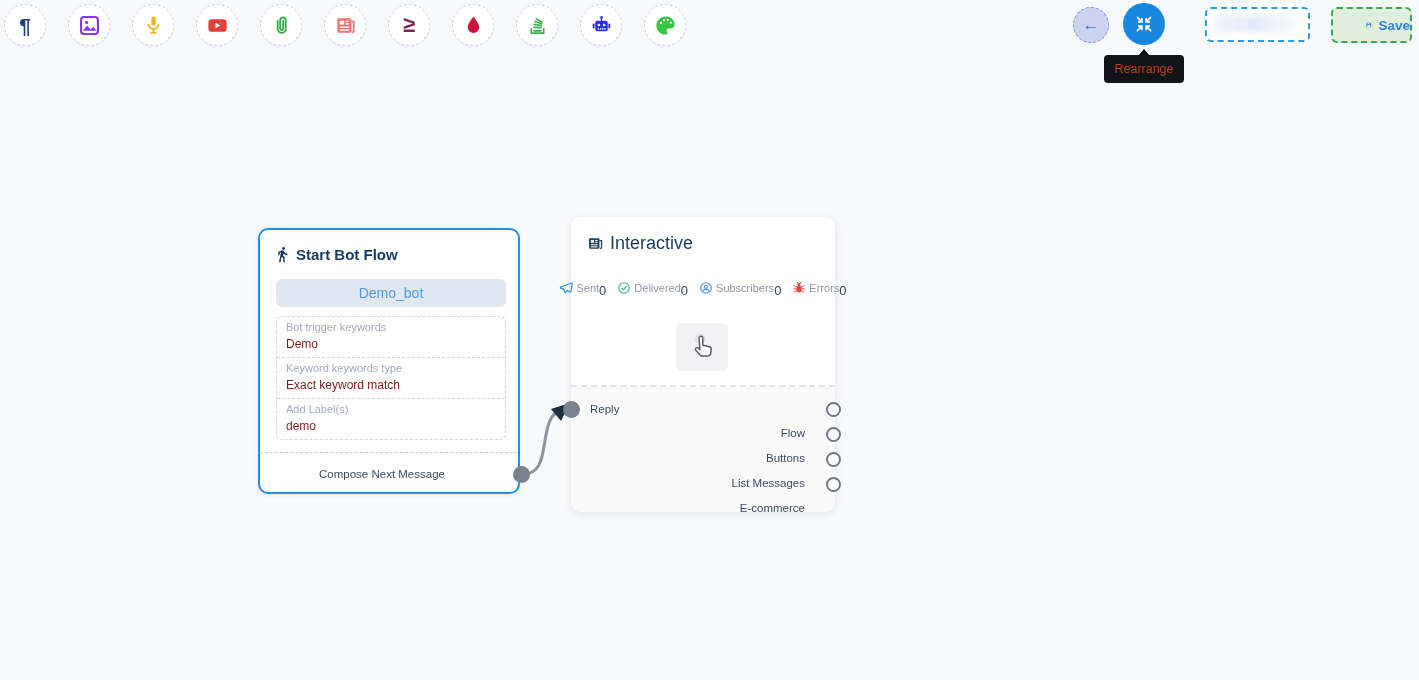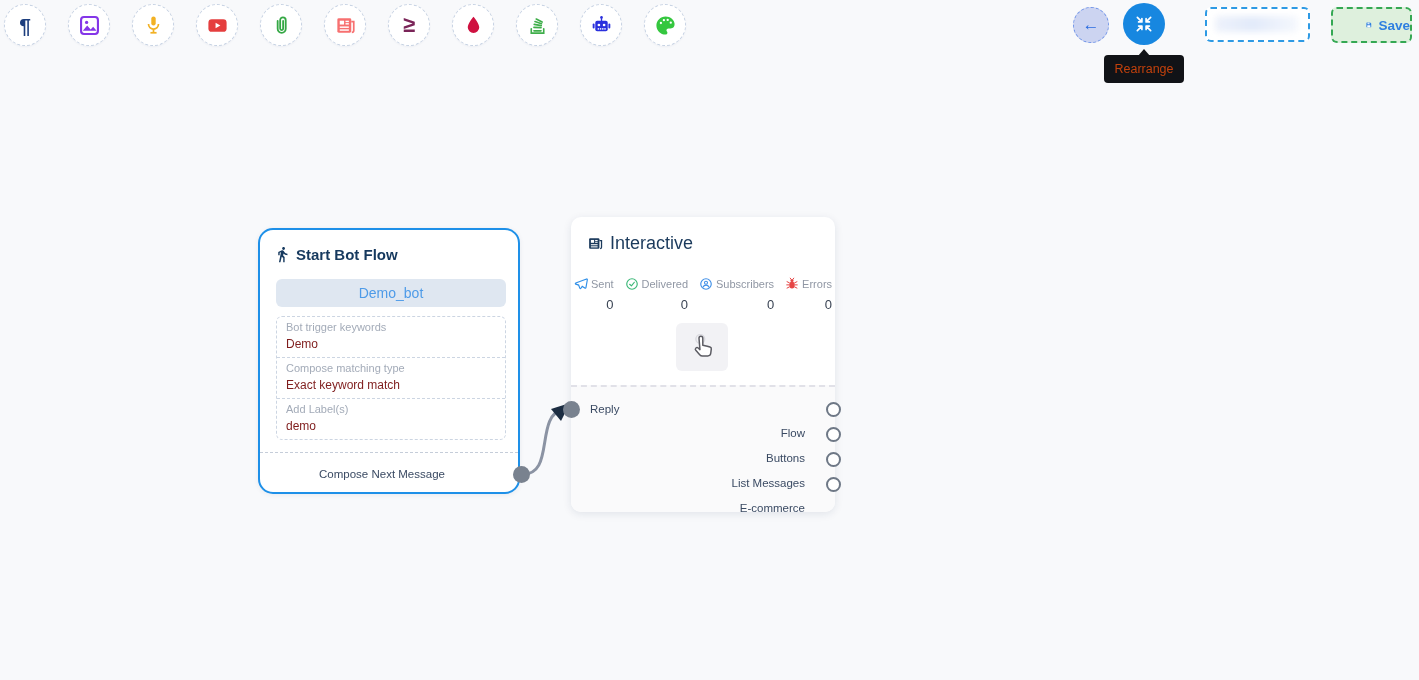--- a/index.html
+++ b/index.html
@@ -37,21 +37,21 @@
 
   
   .wires { position:absolute; left:0; top:0; width:1419px; height:680px; pointer-events:none; }
 
   
   .dot { position:absolute; width:17px; height:17px; border-radius:50%; background:#79828f; cursor:crosshair; }
   .ring { position:absolute; width:15px; height:15px; border-radius:50%; background:#fff; border:2px solid #6e7886; cursor:crosshair; }
 
   
   .node-start { position:absolute; left:258px; top:228px; width:262px; height:266px; background:#fff;
-                border:2px solid #1e90e8; border-radius:15px; box-shadow:0 1px 5px rgba(20,40,80,.07); cursor:grab; }
+                border:2px solid #1e90e8; border-radius:10px; box-shadow:0 1px 5px rgba(20,40,80,.07); cursor:grab; }
   .node-start .hdr { position:absolute; left:14px; top:16px; display:flex; align-items:center; gap:5px;
                 font-size:15px; font-weight:bold; color:#16395e; }
   .node-start .hdr svg { width:17px; height:17px; }
   .pill { position:absolute; left:16px; top:49px; width:230px; height:28px; background:#dfe7f1; border-radius:6px;
           text-align:center; line-height:28px; font-size:14px; color:#4e9be8; cursor:pointer; }
   .fields { position:absolute; left:16px; top:86px; width:230px; border:1px dashed #ccd5e2; border-radius:6px; }
   .fcell { padding:4px 9px 5px; cursor:text; }
   .fcell + .fcell { border-top:1px dashed #ccd5e2; }
   .flabel { font-size:11px; color:#a3abb8; line-height:13px; }
   .fvalue { font-size:12px; color:#7f1d1d; line-height:16px; margin-top:2px; }
@@ -59,21 +59,21 @@
   .start-footer { position:absolute; left:0; top:229px; width:100%; height:30px; line-height:30px;
                   text-align:center; padding-right:14px; font-size:11.5px; color:#3a4a63; }
 
   
   .node-int { position:absolute; left:571px; top:217px; width:264px; height:295px; background:#fff;
               border-radius:10px; box-shadow:0 2px 8px rgba(20,40,80,.10); cursor:grab; }
   .node-int .hdr { position:absolute; left:16px; top:16px; display:flex; align-items:center; gap:6px;
               font-size:18px; font-weight:normal; color:#1b3a5c; }
   .node-int .hdr svg { width:17px; height:17px; }
   .stats { position:absolute; left:0; top:60px; width:100%; display:flex; justify-content:center; gap:11px; }
-  .stat { display:flex; flex-direction:column; align-items:flex-end; }
+  .stat { display:flex; flex-direction:row; align-items:center; }
   .stat .top { display:flex; align-items:center; gap:3px; font-size:11px; color:#9097a4; }
   .stat .top svg { width:14px; height:14px; }
   .stat .val { font-size:13px; color:#3a4454; margin-top:6px; }
   .handbox { position:absolute; left:105px; top:106px; width:52px; height:48px; background:#f2f2f5;
              border-radius:6px; display:flex; align-items:center; justify-content:center; }
   .handbox svg { width:32px; height:32px; }
   .int-footer { position:absolute; left:0; bottom:0; width:100%; height:127px; background:#fafafb;
                 border-top:2px dashed #e1e1e8; border-radius:0 0 10px 10px; }
   .reply-label { position:absolute; left:19px; top:186px; font-size:11.5px; color:#3a4a63; }
   .out-row { position:absolute; left:0; width:100%; height:16px; line-height:16px; text-align:right;
@@ -206,21 +206,21 @@
         </svg>
       <span>Start Bot Flow</span>
     </div>
     <div class="pill">Demo_bot</div>
     <div class="fields">
       <div class="fcell">
         <div class="flabel">Bot trigger keywords</div>
         <div class="fvalue">Demo</div>
       </div>
       <div class="fcell">
-        <div class="flabel">Compose matching type</div>
+        <div class="flabel">Keyword keywords type</div>
         <div class="fvalue">Exact keyword match</div>
       </div>
       <div class="fcell">
         <div class="flabel">Add Label(s)</div>
         <div class="fvalue">demo</div>
       </div>
     </div>
     <div class="start-divider"></div>
     <div class="start-footer">Compose Next Message</div>
   </div>

